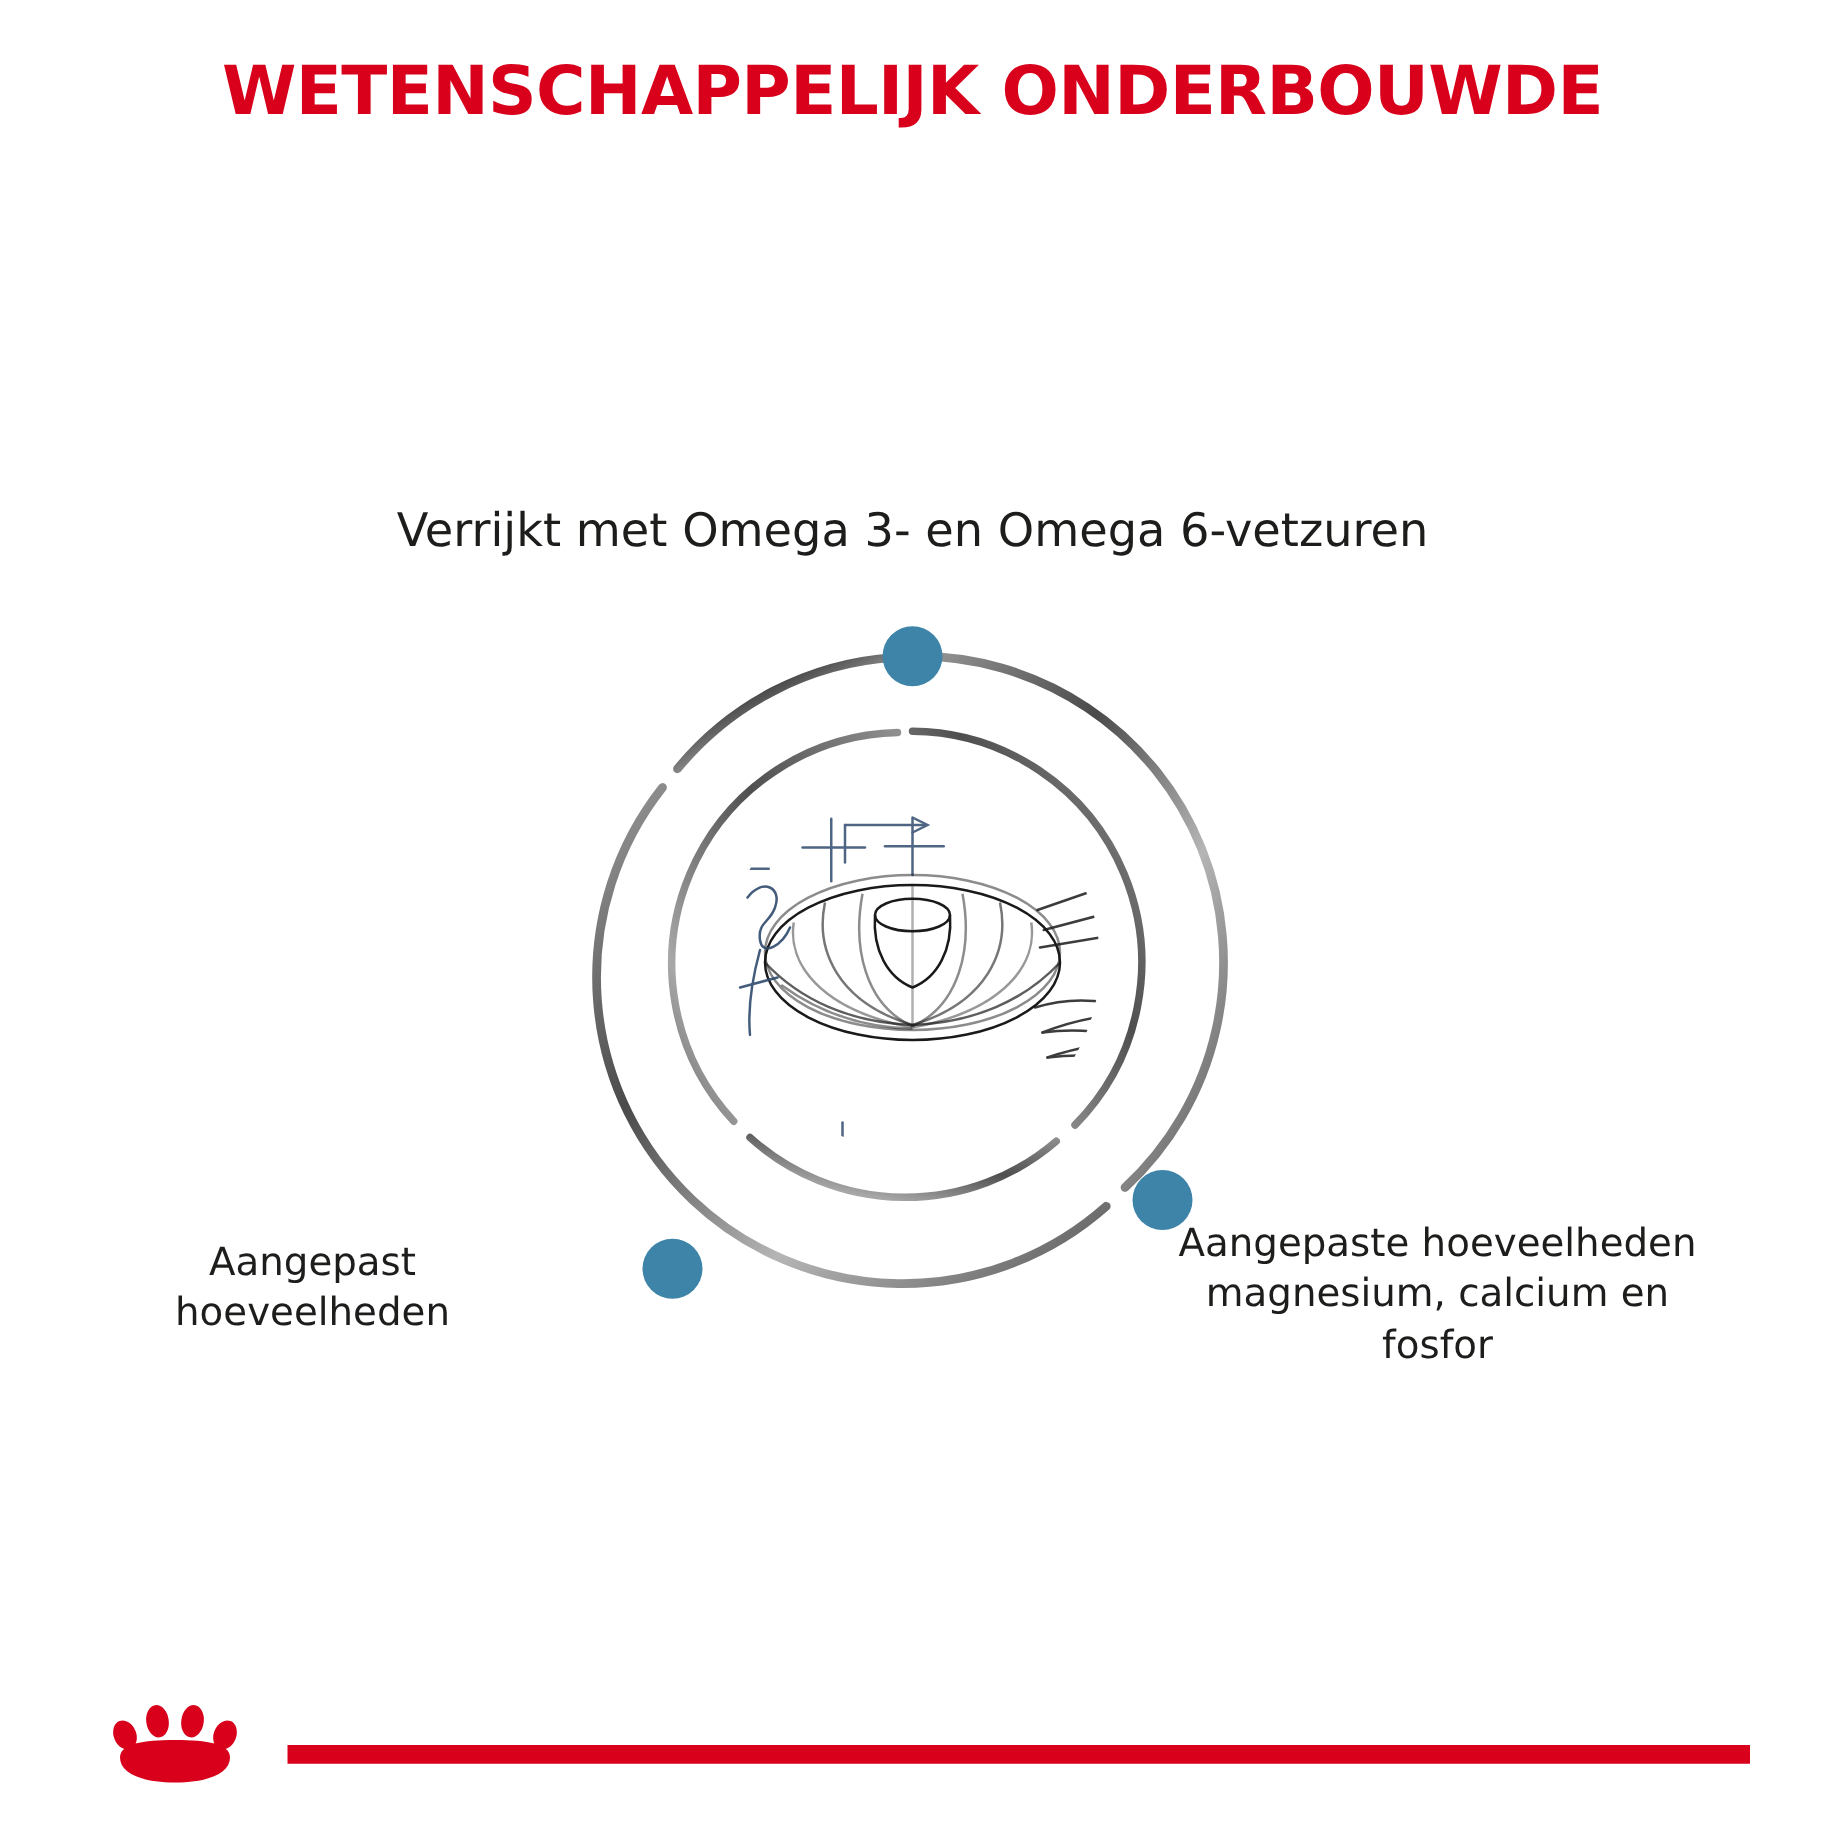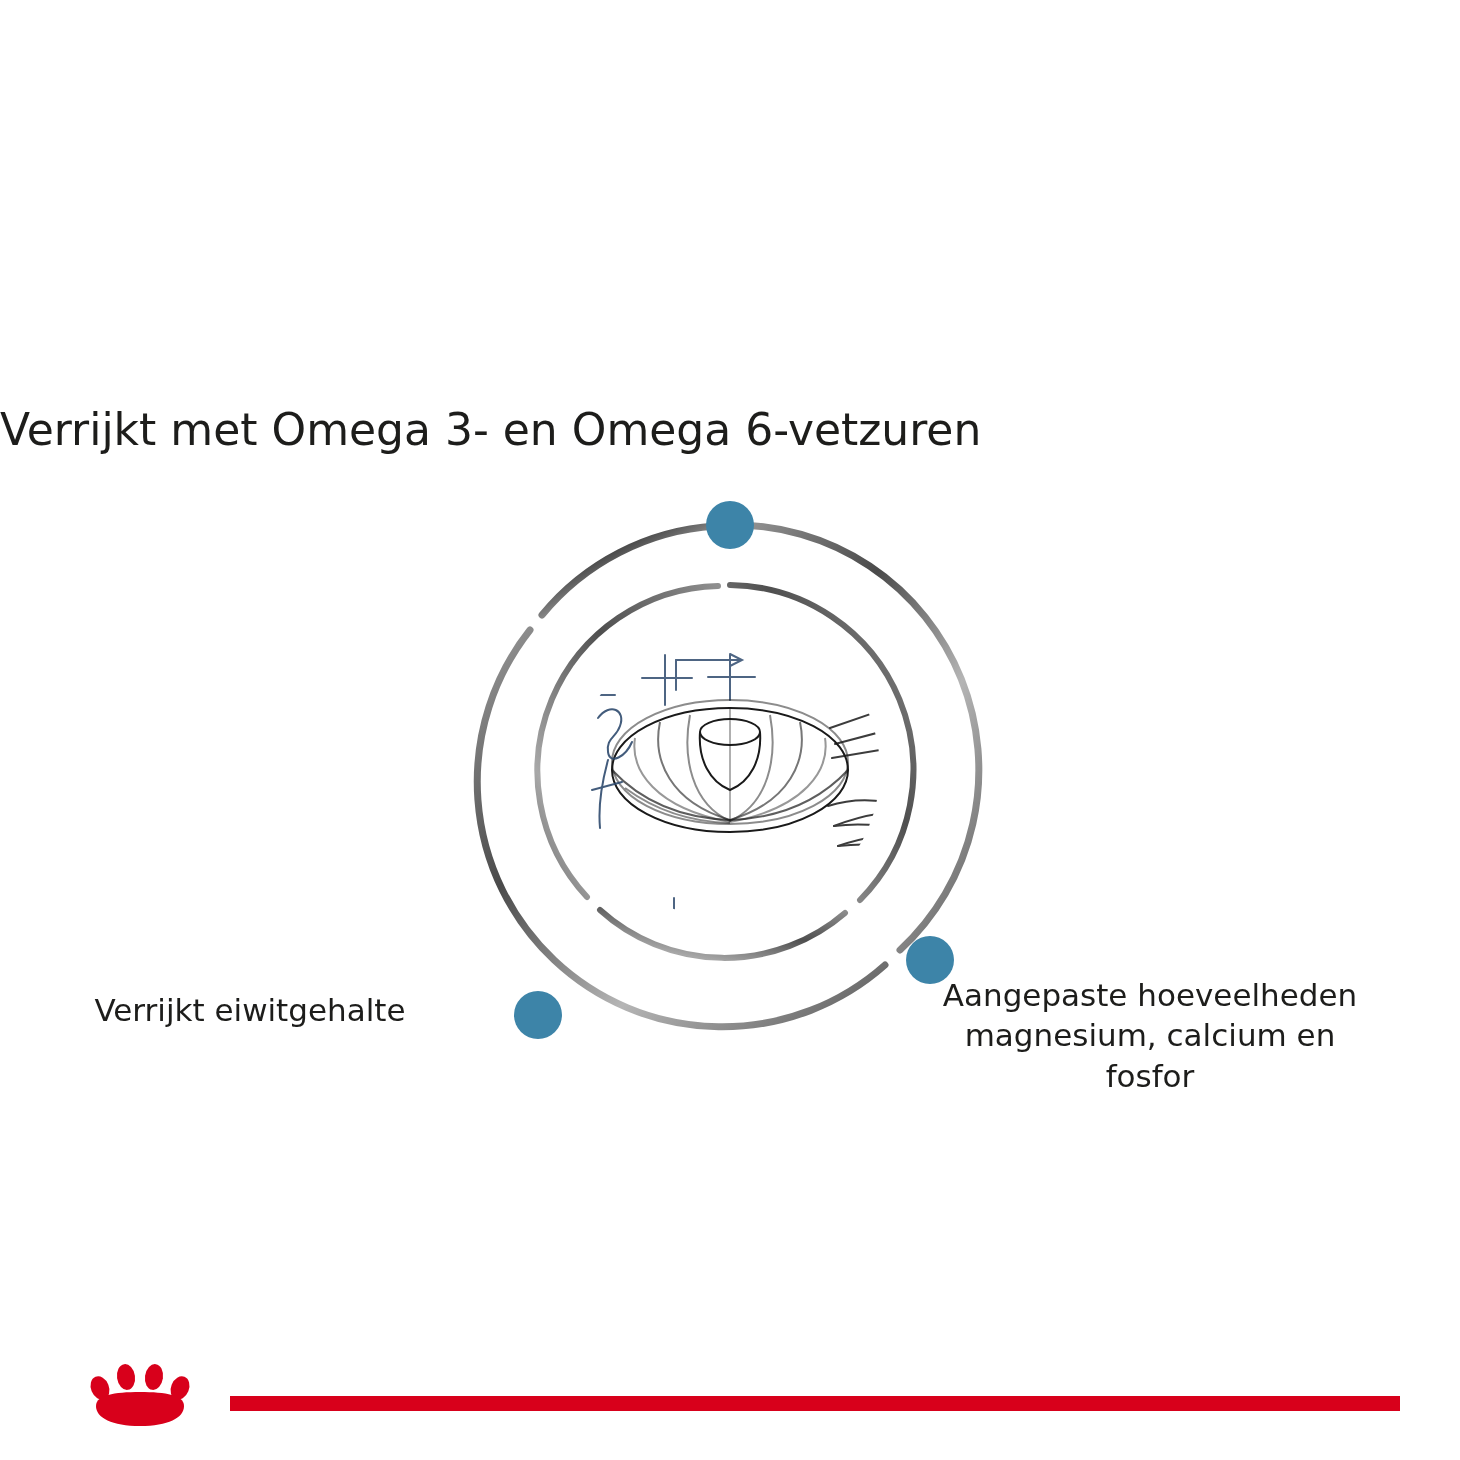--- a/index.html
+++ b/index.html
@@ -32,21 +32,22 @@
     text-transform: uppercase;
   }
   .headline .line2 { display: block; }
 
   
   .caption-top {
     position: absolute;
     top: 402px;
     left: 0;
     width: 1460px;
-    font-size: 44px;
+    text-align: center;
+    font-size: 37px;
     line-height: 1.25;
     color: #1d1d1b;
   }
 
   
   .diagram {
     position: absolute;
     left: 430px;
     top: 470px;
     width: 600px;
@@ -96,20 +97,21 @@
     width: 170px;
     height: 112px;
     background: #ffffff;
   }
   .footer-logo svg { display: block; }
 </style>
 </head>
 <body>
 
 <h1 class="headline">
+  <span>WETENSCHAPPELIJK ONDERBOUWDE</span>
 </h1>
 
 <div class="caption-top">Verrijkt met Omega 3- en Omega 6-vetzuren</div>
 
 <div class="diagram">
   <svg width="600" height="600" viewBox="0 0 600 600" xmlns="http://www.w3.org/2000/svg">
     <defs>
       <linearGradient id="ringGrad" x1="0" y1="0" x2="1" y2="1">
         <stop offset="0%" stop-color="#9a9a9a"></stop>
         <stop offset="35%" stop-color="#4a4a4a"></stop>
@@ -189,21 +191,21 @@
         <path d="M 162 320 L 192 312"></path>
       </g>
     </g>
 
     <circle cx="300" cy="55" r="24" fill="#3d84a8"></circle>
     <circle cx="108" cy="545" r="24" fill="#3d84a8"></circle>
     <circle cx="500" cy="490" r="24" fill="#3d84a8"></circle>
   </svg>
 </div>
 
-<div class="label label-left">Verrijkt eiwitgehalte</div>
+<div class="label label-left">Aangepast hoeveelheden</div>
 
 <div class="label label-right">Aangepaste hoeveelheden magnesium, calcium en fosfor</div>
 
 <div class="footer">
   <div class="footer-bar"></div>
   <div class="footer-logo">
     <svg width="170" height="112" viewBox="0 0 170 112" xmlns="http://www.w3.org/2000/svg">
       <g fill="#d8001b">
         <ellipse cx="40" cy="40" rx="9" ry="12" transform="rotate(-22 40 40)"></ellipse>
         <ellipse cx="66" cy="29" rx="9" ry="13" transform="rotate(-8 66 29)"></ellipse>

